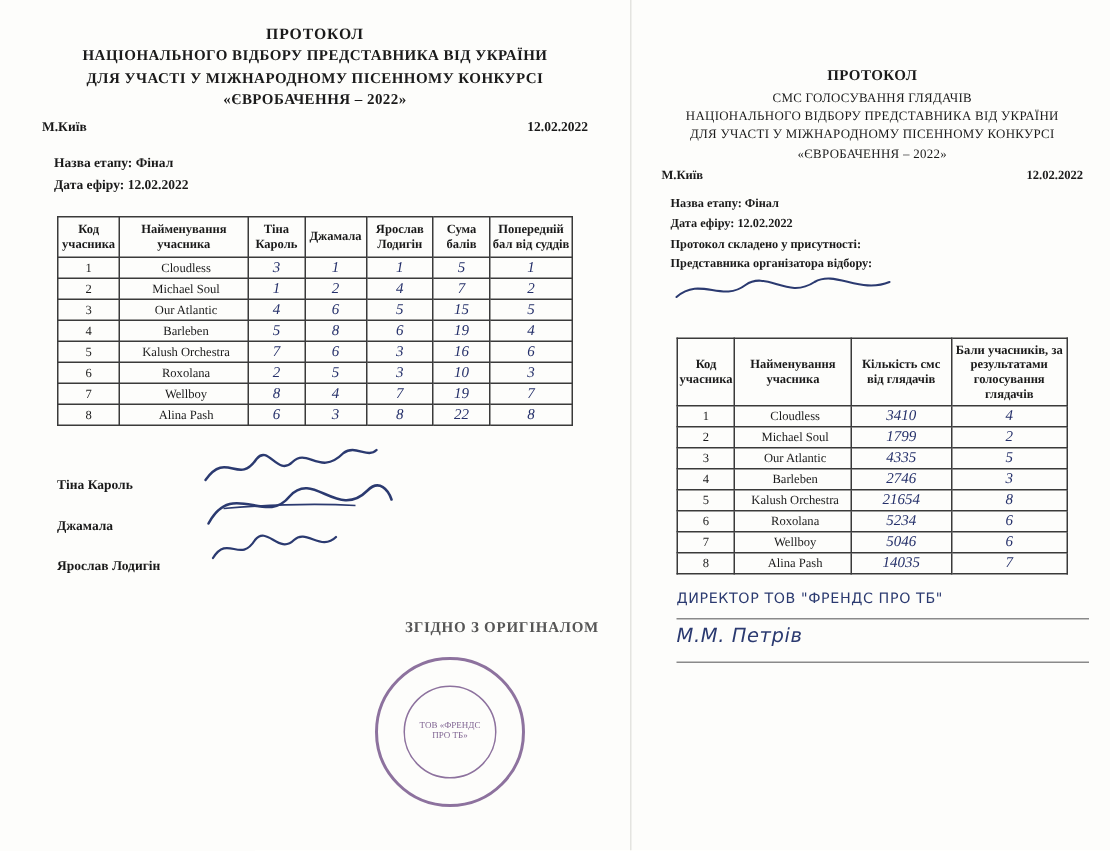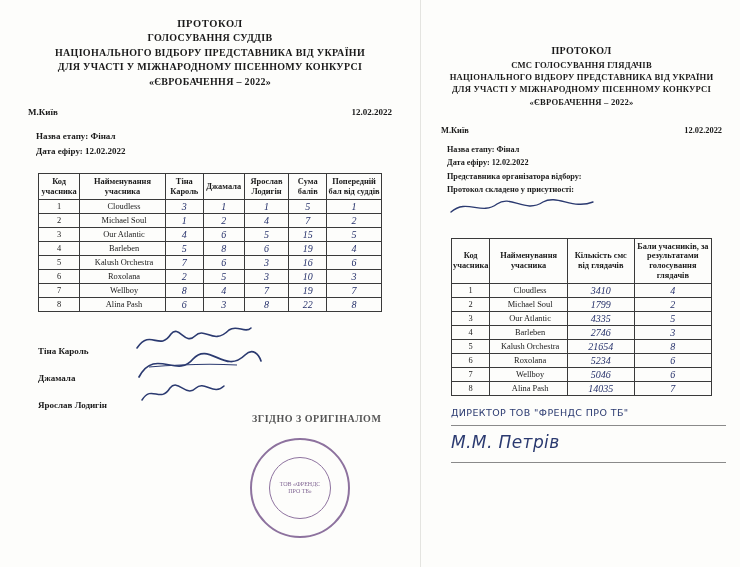--- a/index.html
+++ b/index.html
@@ -45,30 +45,30 @@
     font-weight: 700;
   }
   .t-sub {
     font-size: 10px;
     letter-spacing: .3px;
     font-weight: 700;
   }
   .t-small {
     font-size: 8.6px;
     letter-spacing: .2px;
-    font-weight: 700;
+    font-weight: 400;
     text-align: center;
   }
   .row-between {
     display: flex;
     justify-content: space-between;
     align-items: baseline;
     font-size: 9px;
     font-weight: 700;
-    margin-top: 18px;
+    margin-top: 4px;
     padding: 0 14px;
   }
   .meta {
     font-size: 9px;
     font-weight: 700;
     margin-top: 12px;
     padding-left: 22px;
     line-height: 1.65;
   }
   .meta-r {
@@ -145,21 +145,21 @@
     height: 62px;
     display: flex;
     align-items: center;
     justify-content: center;
     flex-direction: column;
     padding: 3px;
     box-sizing: border-box;
   }
   .zgidno {
     position: absolute;
-    left: 252px;
+    left: 270px;
     top: 413px;
     font-size: 10px;
     font-weight: 700;
     color: #555;
     letter-spacing: .5px;
     line-height: 1.2;
     text-align: center;
   }
   .certify {
     margin-top: 30px;
@@ -185,34 +185,33 @@
     color: #2b3a70;
     font-family: "DejaVu Sans", sans-serif;
     font-size: 11px;
     letter-spacing: 1px;
     padding-left: 12px;
     margin-top: 2px;
   }
   .sigmark {
     color: #2b3a70;
     font-family: "DejaVu Sans", sans-serif;
-    font-size: 17px;
+    font-size: 13px;
     font-style: italic;
   }
 </style>
 </head>
 <body>
 
 <div class="page">
 
   <div class="sheet sheet-left">
 
     <div class="title-block">
       <div class="t-main">ПРОТОКОЛ</div>
-      <div class="t-sub">ГОЛОСУВАННЯ СУДДІВ</div>
       <div class="t-sub">НАЦІОНАЛЬНОГО ВІДБОРУ ПРЕДСТАВНИКА ВІД УКРАЇНИ</div>
       <div class="t-sub">ДЛЯ УЧАСТІ У МІЖНАРОДНОМУ ПІСЕННОМУ КОНКУРСІ</div>
       <div class="t-sub">«ЄВРОБАЧЕННЯ – 2022»</div>
     </div>
 
     <div class="row-between">
       <span>М.Київ</span>
       <span>12.02.2022</span>
     </div>
 
@@ -353,22 +352,22 @@
     </div>
 
     <div class="row-between" style="padding:0 4px; font-size:8.4px;">
       <span>М.Київ</span>
       <span>12.02.2022</span>
     </div>
 
     <div class="meta-r">
       <div>Назва етапу: Фінал</div>
       <div>Дата ефіру: 12.02.2022</div>
+      <div>Протокол складено у присутності:</div>
       <div>Представника організатора відбору:</div>
-      <div>Протокол складено у присутності:</div>
     </div>
 
     <div style="padding-left:10px;">
       <svg width="150" height="22" viewBox="0 0 150 22">
         <path d="M4 16 C20 2, 34 20, 50 8 C64 -2, 78 18, 96 6 C110 -2, 126 14, 146 6" fill="none" stroke="#2b3a70" stroke-width="1.4" stroke-linecap="round"></path>
       </svg>
     </div>
 
     <div class="tbl-wrap-right">
       <table class="grid">

